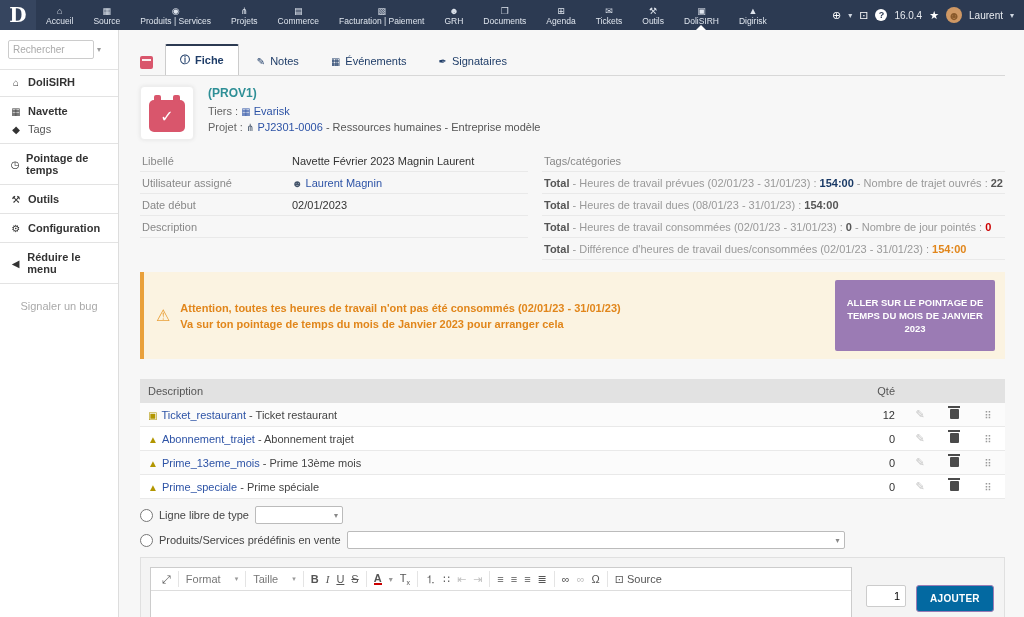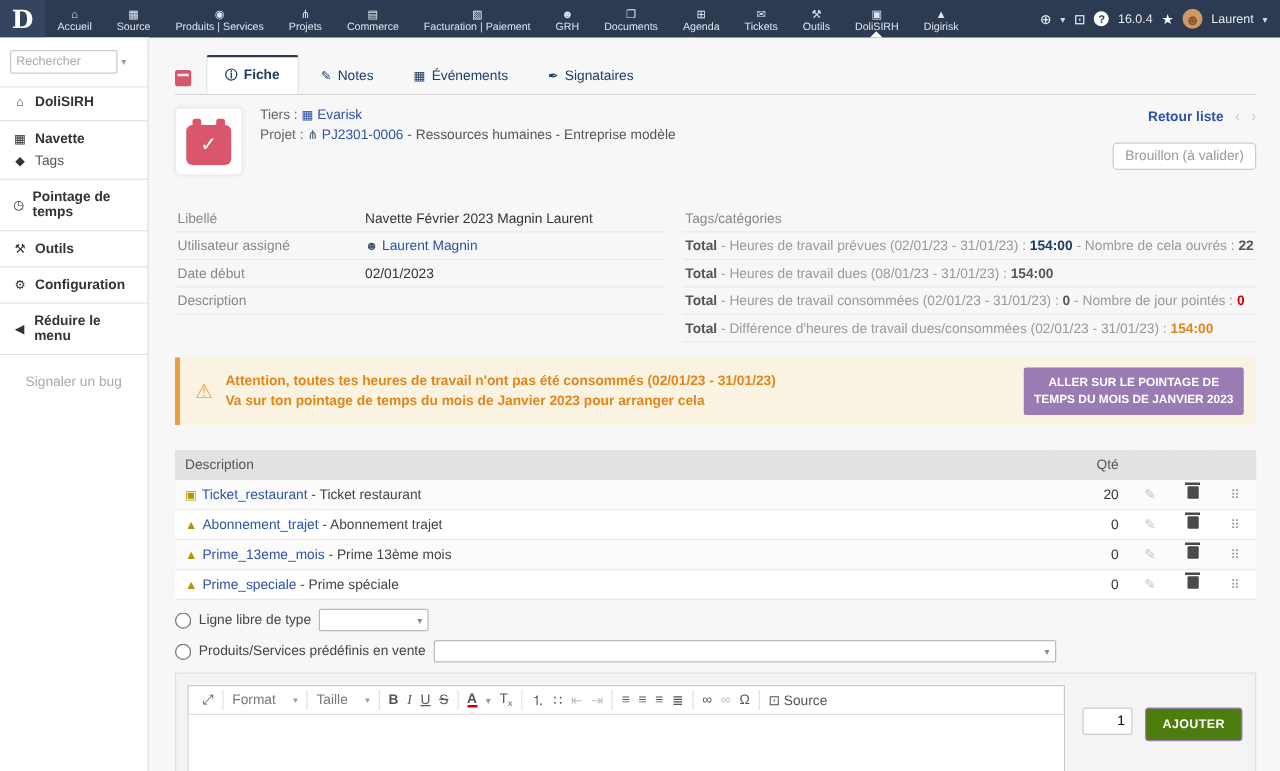--- a/index.html
+++ b/index.html
@@ -63,39 +63,39 @@
   .banner-txt .row { color:#666; margin-bottom:4px; }
   .link { color:#2d53a6; text-decoration:none; cursor:pointer; }
   .sm-ic { font-size:10px; color:#44546a; }
   .banner-right { margin-left:auto; text-align:right; }
   .back-row { font-weight:bold; color:#2d53a6; }
   .pag { color:#ccc; font-weight:normal; font-size:12px; margin-left:6px; cursor:default; }
   .status-badge { display:inline-block; margin-top:14px; border:1px solid #ccc; border-radius:4px;
     background:#fff; color:#999; padding:4px 9px; font-size:11px; }
 
   
-  .fields { display:flex; gap:14px; margin-top:24px; }
+  .fields { display:flex; gap:14px; margin-top:10px; }
   .fcol { flex:1; }
   .frow { display:flex; border-bottom:1px solid #e9e9e9; padding:4.5px 2px; min-height:21px; }
   .frow .flabel { width:150px; color:#888; flex:none; }
   .frow .fvalue { color:#333; }
   .trow { border-bottom:1px solid #e9e9e9; padding:4.5px 2px; color:#999; min-height:21px; white-space:nowrap; overflow:hidden; }
   .trow b.t { color:#555; }
   .v-navy { color:#1a3a66; font-weight:bold; }
   .v-dark { color:#555; font-weight:bold; }
   .v-red { color:#cc0000; font-weight:bold; }
   .v-orange { color:#e1861b; font-weight:bold; }
 
   
   .warning { margin-top:12px; background:#fbf3e1; border-left:4px solid #e9a03a; display:flex; align-items:center;
     padding:8px 10px 8px 12px; }
   .warn-ic { color:#e9a03a; font-size:16px; margin-right:10px; }
   .warn-txt { color:#e1861b; font-weight:bold; line-height:16px; }
   .warn-btn { margin-left:auto; background:#9b7bb4; color:#fff; font-weight:bold; font-size:9.5px; text-align:center;
-    width:176px; padding:6px 8px; border-radius:2px; border:none; cursor:pointer; line-height:13px; }
+    width:160px; padding:16px 8px; border-radius:2px; border:none; cursor:pointer; line-height:13px; }
 
   
   .lines { width:100%; border-collapse:collapse; margin-top:20px; }
   .lines th { background:#e2e2e2; color:#555; font-weight:normal; text-align:left; padding:6px 8px; }
   .lines th.qty { text-align:right; width:60px; }
   .lines td { padding:5px 8px; border-bottom:1px solid #e9e9e9; background:#fff; }
   .lines tr:nth-child(odd) td { background:#fbfbfb; }
   .lines td.qty { text-align:right; color:#333; }
   .lines td.act { width:34px; text-align:center; }
   .gold { color:#b29600; font-size:10px; margin-right:4px; }
@@ -122,21 +122,21 @@
   .ed-dd .caret2 { font-size:7px; color:#999; }
   .bold-b{ font-weight:bold; } .ital{ font-style:italic; font-family:"Liberation Serif",serif; }
   .und{ text-decoration:underline; } .strk{ text-decoration:line-through; }
   .a-color{ font-weight:bold; border-bottom:2px solid #c00; line-height:10px; }
   .tx sub{ font-size:7px; }
   .ed-content { height:62px; background:#fff; }
   .qty-add { display:flex; align-items:flex-start; gap:10px; margin-top:18px; }
   .qty-input { width:40px; height:22px; border:1px solid #ccc; border-radius:2px; text-align:right; padding:0 5px; font-size:11px; }
   .btn { border-radius:3px; font-weight:bold; font-size:10px; letter-spacing:.3px; cursor:pointer;
     padding:7px 13px; border:1px solid #ccc; background:#fff; color:#8a8a8a; }
-  .btn.purple { background:#4d7c0f; border-color:#9b7bb4; color:#fff; }
+  .btn.purple { background:#0369a1; border-color:#9b7bb4; color:#fff; }
 </style>
 </head>
 <body>
 
 <header class="topbar">
   <div class="logo">D</div>
   <nav class="menu">
     <a class="nav-item">
         <span class="ni-icon">⌂</span>
         <span class="ni-label">Accueil</span>
@@ -267,40 +267,33 @@
           <span class="tab-ic">✒</span>
           <span>Signataires</span>
         </div>
     </div>
 
     <section class="banner">
       <div class="card-ic">
         <div class="cal-big">✓</div>
       </div>
       <div class="banner-txt">
+        <div class="title">(PROV1)</div>
         <div class="row">
           <span>Tiers :</span>
           <span class="sm-ic" style="color:#2d53a6">▦</span>
           <a class="link">Evarisk</a>
         </div>
         <div class="row">
           <span>Projet :</span>
           <span class="sm-ic">⋔</span>
           <a class="link">PJ2301-0006</a>
           <span style="color:#555">- Ressources humaines - Entreprise modèle</span>
         </div>
       </div>
-      <div class="banner-right">
-        <div class="back-row">
-          <a class="link" style="font-weight:bold">Retour liste</a>
-          <span class="pag">‹</span>
-          <span class="pag">›</span>
-        </div>
-        <span class="status-badge">Brouillon (à valider)</span>
-      </div>
     </section>
 
     <section class="fields">
       <div class="fcol">
         <div class="frow">
             <span class="flabel">Libellé</span>
             <span class="fvalue">Navette Février 2023 Magnin Laurent</span>
           </div>
         <div class="frow">
             <span class="flabel">Utilisateur assigné</span>
@@ -310,21 +303,21 @@
             <span class="flabel">Date début</span>
             <span class="fvalue">02/01/2023</span>
           </div>
         <div class="frow">
             <span class="flabel">Description</span>
             <span class="fvalue"></span>
           </div>
       </div>
       <div class="fcol">
         <div class="trow"><span style="color:#888">Tags/catégories</span></div>
-        <div class="trow"><b class="t">Total</b><span> - Heures de travail prévues (02/01/23 - 31/01/23) : </span><span class="v-navy">154:00</span><span> - Nombre de cela ouvrés : </span><span class="v-dark">22</span></div>
+        <div class="trow"><b class="t">Total</b><span> - Heures de travail prévues (02/01/23 - 31/01/23) : </span><span class="v-navy">154:00</span><span> - Nombre de trajet ouvrés : </span><span class="v-dark">22</span></div>
         <div class="trow"><b class="t">Total</b><span> - Heures de travail dues (08/01/23 - 31/01/23) : </span><span class="v-dark">154:00</span></div>
         <div class="trow"><b class="t">Total</b><span> - Heures de travail consommées (02/01/23 - 31/01/23) : </span><span class="v-dark">0</span><span> - Nombre de jour pointés : </span><span class="v-red">0</span></div>
         <div class="trow"><b class="t">Total</b><span> - Différence d'heures de travail dues/consommées (02/01/23 - 31/01/23) : </span><span class="v-orange">154:00</span></div>
       </div>
     </section>
 
     <section class="warning">
       <span class="warn-ic">⚠</span>
       <div class="warn-txt">
         <div>Attention, toutes tes heures de travail n'ont pas été consommés (02/01/23 - 31/01/23)</div>
@@ -339,21 +332,21 @@
           <th>Description</th>
           <th class="qty">Qté</th>
           <th class="act"></th>
             <th class="act"></th>
             <th class="act"></th>
         </tr>
       </thead>
       <tbody>
         <tr>
           <td><span class="gold">▣</span><a class="link">Ticket_restaurant</a><span> - Ticket restaurant</span></td>
-          <td class="qty">20</td>
+          <td class="qty">12</td>
           <td class="act"><span class="pencil">✎</span></td>
           <td class="act"><span class="trash"></span></td>
           <td class="act"><span class="grip">⠿</span></td>
         </tr>
         <tr>
           <td><span class="gold">▲</span><a class="link">Abonnement_trajet</a><span> - Abonnement trajet</span></td>
           <td class="qty">0</td>
           <td class="act"><span class="pencil">✎</span></td>
           <td class="act"><span class="trash"></span></td>
           <td class="act"><span class="grip">⠿</span></td>

